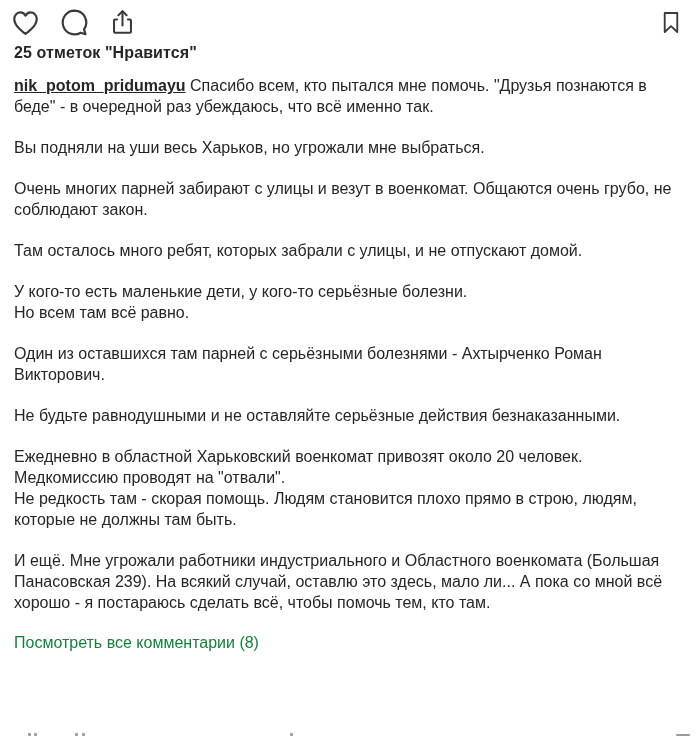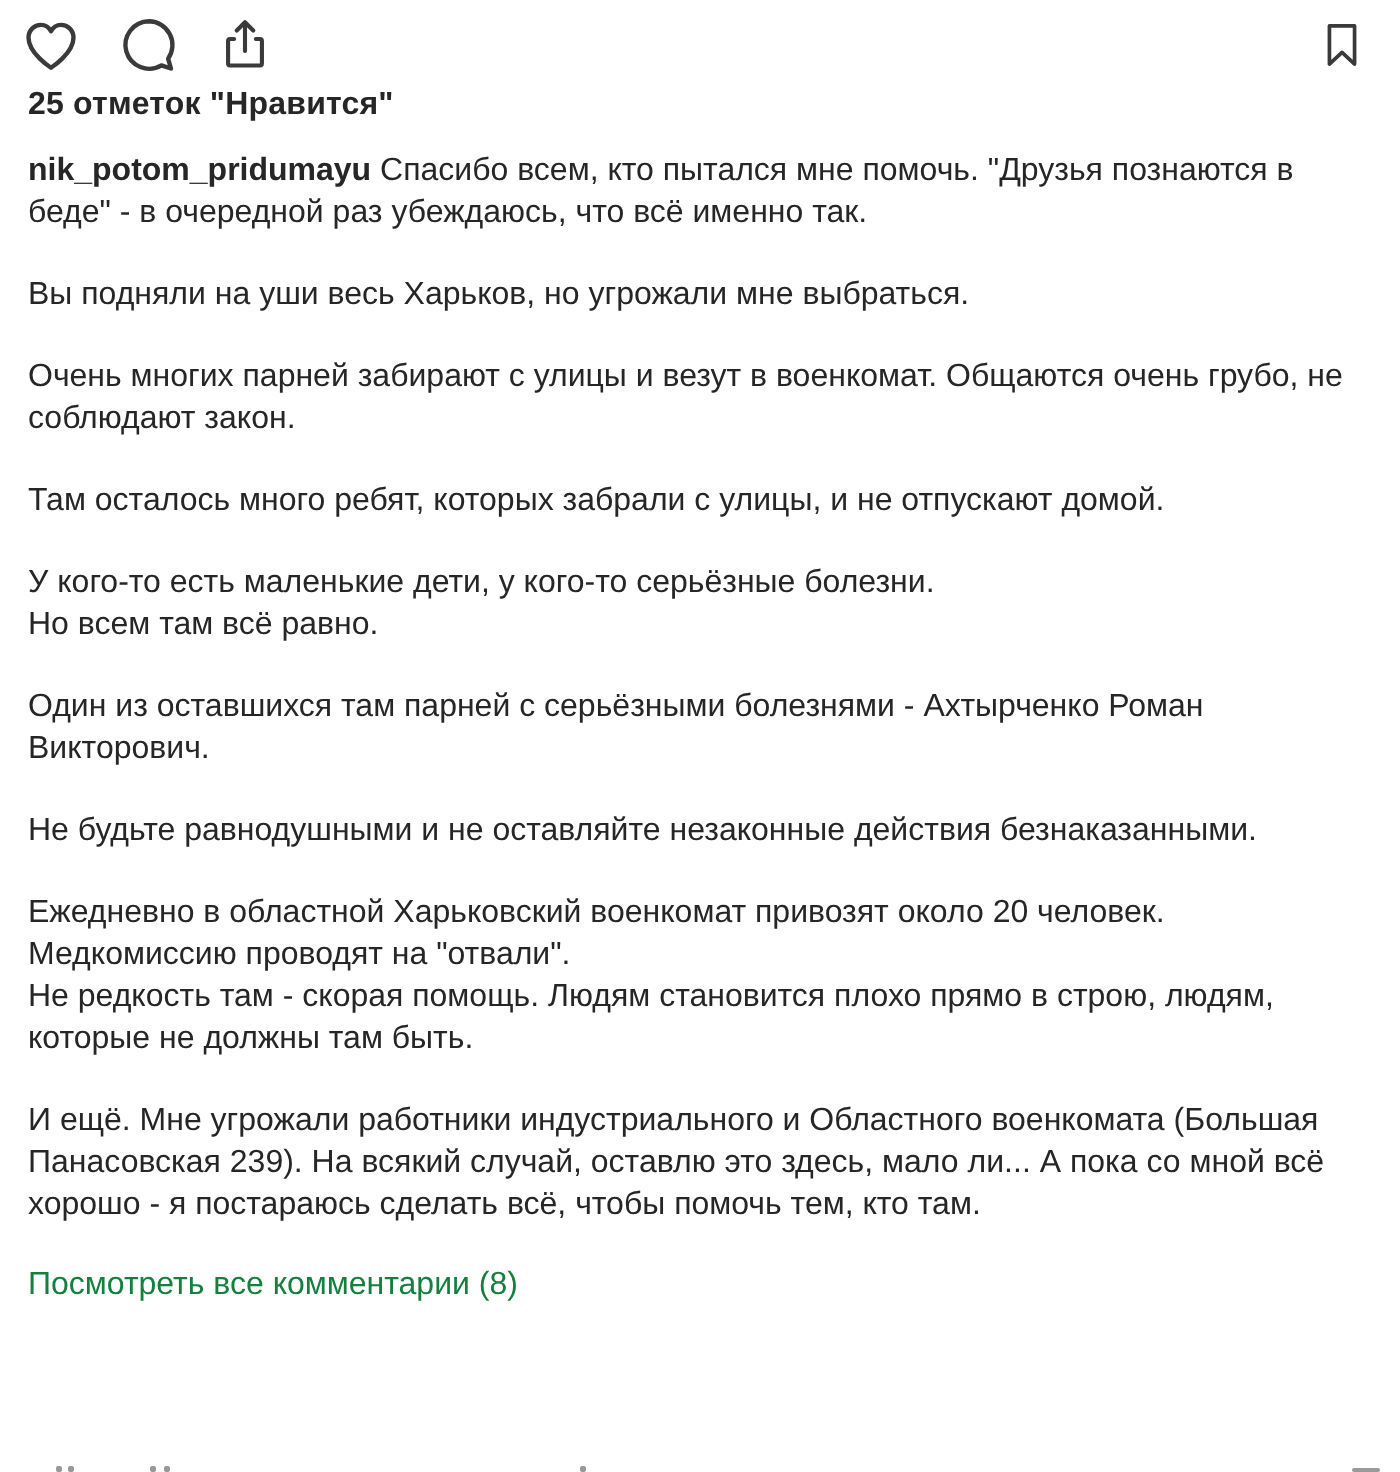--- a/index.html
+++ b/index.html
@@ -49,20 +49,21 @@
     max-width: 676px;
   }
   .caption p {
     margin: 0 0 20px 0;
     white-space: pre-line;
   }
   .caption .username {
     font-weight: 700;
     cursor: pointer;
     white-space: nowrap;
+    text-decoration: underline;
   }
 
   
   .view-comments {
     color: #15803d;
     font-size: 16px;
     padding: 1px 14px 0 14px;
     cursor: pointer;
   }
 
@@ -126,21 +127,21 @@
 <div class="likes-row">25 отметок "Нравится"</div>
 
 <div class="caption">
   <p><span class="username">nik_potom_pridumayu</span> <span>Спасибо всем, кто пытался мне помочь. "Друзья познаются в беде" - в очередной раз убеждаюсь, что всё именно так.</span></p>
   <p>Вы подняли на уши весь Харьков, но угрожали мне выбраться.</p>
   <p>Очень многих парней забирают с улицы и везут в военкомат. Общаются очень грубо, не соблюдают закон.</p>
   <p>Там осталось много ребят, которых забрали с улицы, и не отпускают домой.</p>
   <p>У кого-то есть маленькие дети, у кого-то серьёзные болезни.
 Но всем там всё равно.</p>
   <p>Один из оставшихся там парней с серьёзными болезнями - Ахтырченко Роман Викторович.</p>
-  <p>Не будьте равнодушными и не оставляйте незаконные действия безнаказанными.</p>
+  <p>Не будьте равнодушными и не оставляйте серьёзные действия безнаказанными.</p>
   <p>Ежедневно в областной Харьковский военкомат привозят около 20 человек.
 Медкомиссию проводят на "отвали".
 Не редкость там - скорая помощь. Людям становится плохо прямо в строю, людям, которые не должны там быть.</p>
   <p>И ещё. Мне угрожали работники индустриального и Областного военкомата (Большая Панасовская 239). На всякий случай, оставлю это здесь, мало ли... А пока со мной всё хорошо - я постараюсь сделать всё, чтобы помочь тем, кто там.</p>
 </div>
 
 <div class="view-comments">Посмотреть все комментарии (8)</div>
 
 <div class="cutoff-row">
   <span class="cutoff-mark m1"></span>

